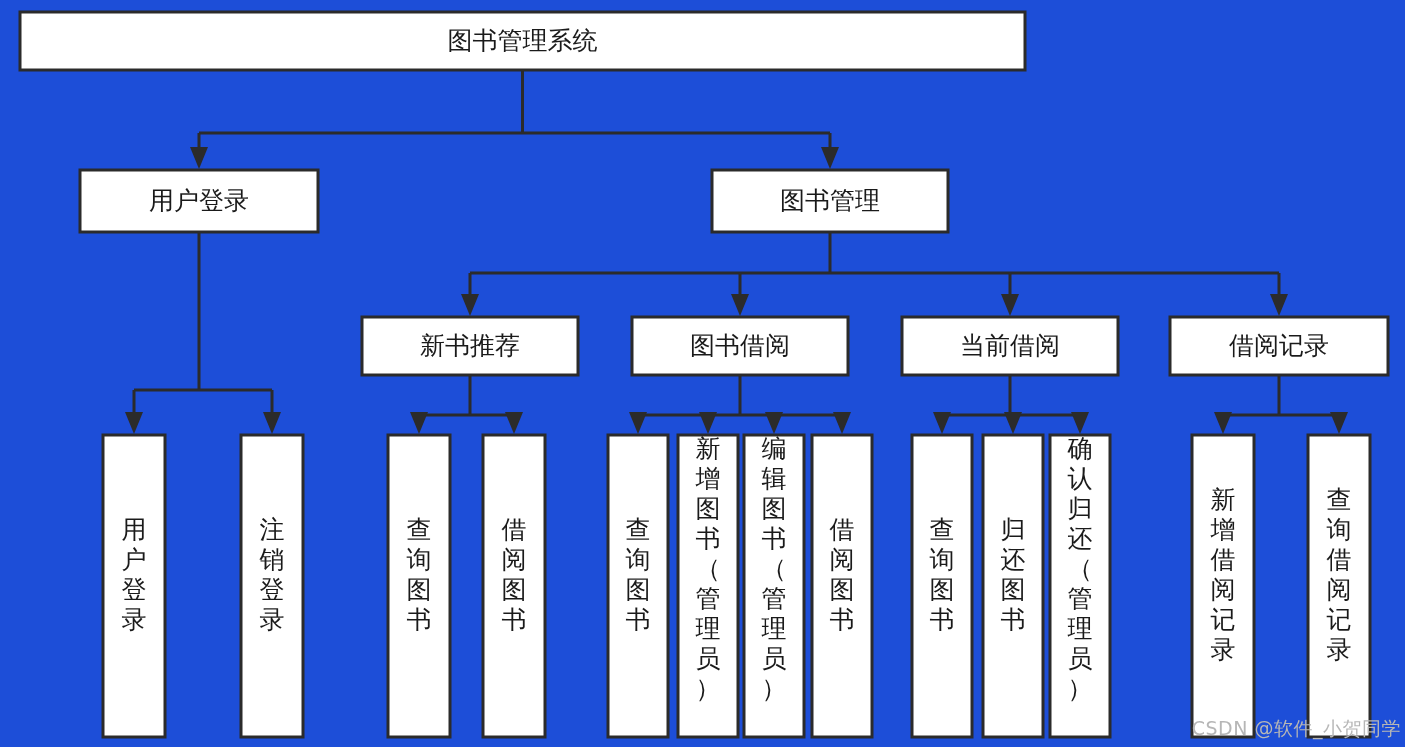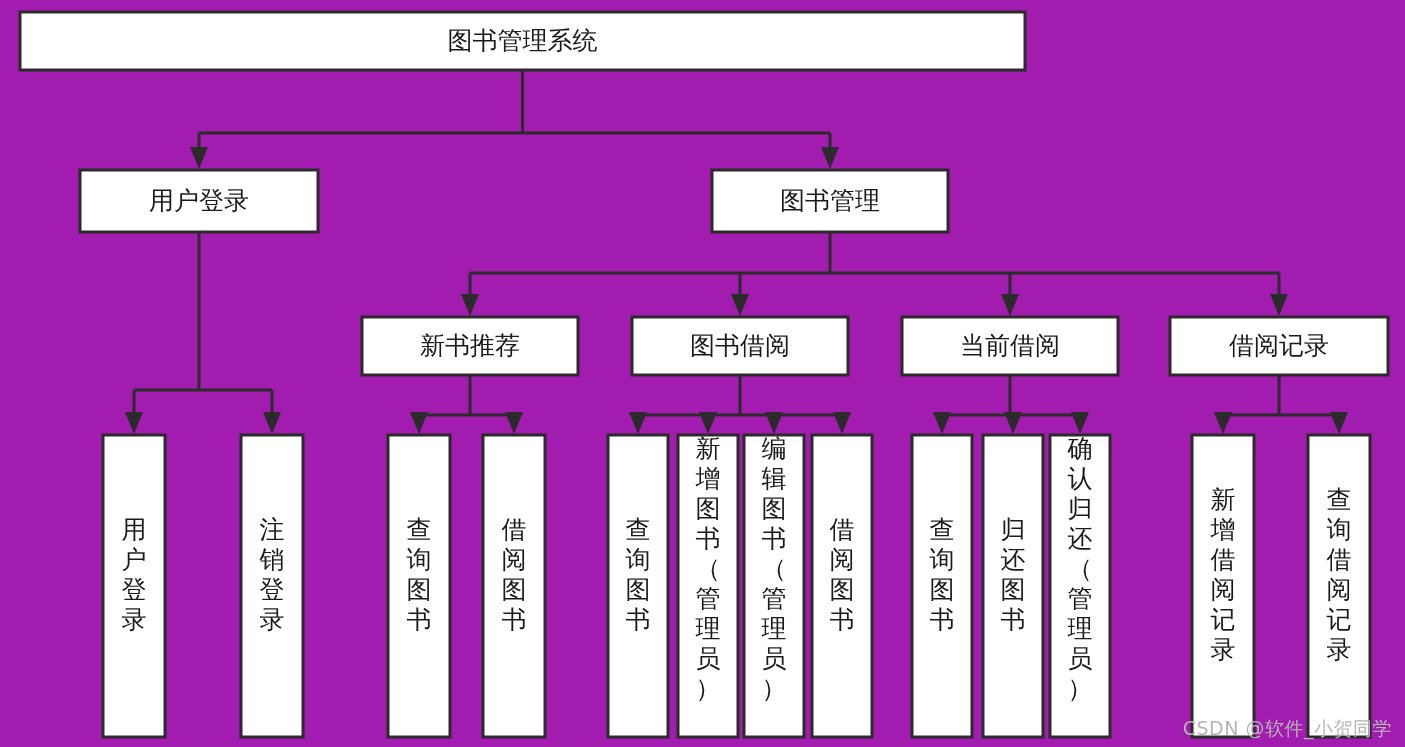--- a/index.html
+++ b/index.html
@@ -11,21 +11,21 @@
   body {
     width: 1405px;
     height: 747px;
     overflow: hidden;
     font-family: "DejaVu Sans", "Liberation Sans", sans-serif;
   }
   #diagram-root {
     position: relative;
     width: 1405px;
     height: 747px;
-    background: #a21caf;
+    background: #1d4ed8;
   }
   svg#flow-svg {
     position: absolute;
     left: 0;
     top: 0;
     width: 1405px;
     height: 747px;
     display: block;
   }
   .node-rect {
@@ -51,21 +51,21 @@
     dominant-baseline: middle;
   }
   .node-label-vertical {
     fill: #1a1a1a;
     font-family: "DejaVu Sans", "Liberation Sans", sans-serif;
     font-size: 25px;
     text-anchor: middle;
   }
   .watermark-text {
     position: absolute;
-    right: 13px;
+    right: 4px;
     bottom: 5px;
     font-family: "DejaVu Sans", "Liberation Sans", sans-serif;
     font-size: 19px;
     color: #b6b6b6;
     white-space: nowrap;
     letter-spacing: 0.5px;
   }
 </style>
 </head>
 <body>

